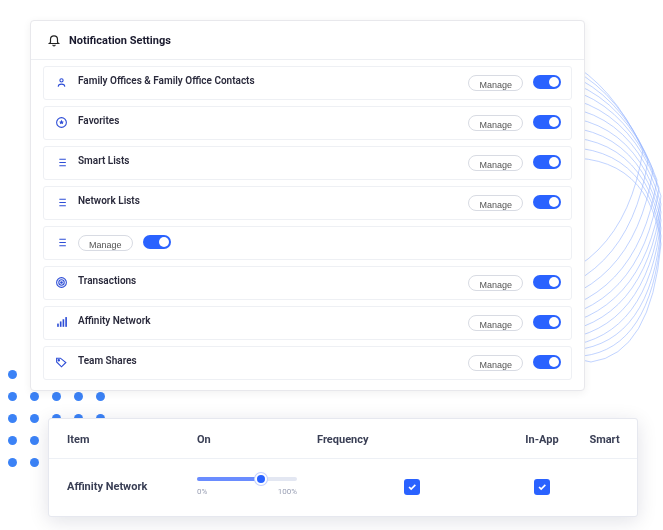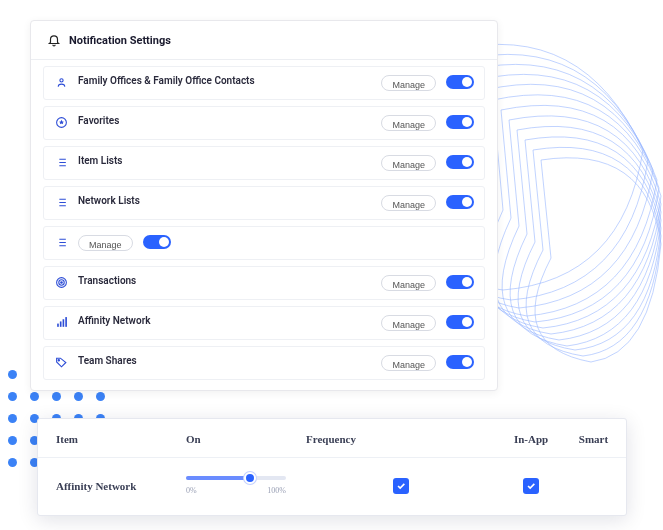--- a/index.html
+++ b/index.html
@@ -17,21 +17,21 @@
     right: 0;
     width: 220px;
     height: 380px;
     z-index: 0;
     opacity: 0.9;
   }
   .panel {
     position: absolute;
     top: 20px;
     left: 30px;
-    width: 468px;
+    width: 555px;
     background: #ffffff;
     border: 1px solid #e8e8ec;
     border-radius: 4px;
     box-shadow: 0 2px 8px rgba(0,0,0,0.06);
     z-index: 2;
   }
   .panel-header {
     display: flex;
     align-items: center;
     padding: 12px 16px;
@@ -106,29 +106,28 @@
   .dots .grid {
     display: grid;
     grid-template-columns: repeat(5, 9px);
     grid-auto-rows: 9px;
     gap: 13px;
     padding-left: 8px;
   }
 
   .detail-panel {
     position: absolute;
-    left: 37px;
+    left: 48px;
     top: 418px;
     width: 590px;
     background: #ffffff;
     border: 1px solid #e6e8ef;
     border-radius: 3px;
     box-shadow: 0 4px 20px rgba(10,20,60,0.12);
     z-index: 3;
-    font-family: Liberation Serif, serif;
   }
   .detail-head, .detail-body {
     display: grid;
     grid-template-columns: 130px 120px 190px 70px 55px;
     align-items: center;
   }
   .detail-head {
     padding: 14px 18px 12px;
     font-size: 11px;
     font-weight: 700;
@@ -261,21 +260,21 @@
       <button class="manage-btn">Manage</button>
       <div class="toggle"></div>
     </div>
 
     <div class="row">
       <span class="icon">
         <svg viewBox="0 0 24 24" width="13" height="13" fill="none" stroke="#2d4dd6" stroke-width="2">
             <path d="M8 6h12M8 12h12M8 18h12M4 6h.01M4 12h.01M4 18h.01"></path>
           </svg>
       </span>
-      <span class="label">Item Lists</span>
+      <span class="label">Smart Lists</span>
       <button class="manage-btn">Manage</button>
       <div class="toggle"></div>
     </div>
 
     <div class="row">
       <span class="icon">
         <svg viewBox="0 0 24 24" width="13" height="13" fill="none" stroke="#2d4dd6" stroke-width="2">
             <path d="M8 6h12M8 12h12M8 18h12M4 6h.01M4 12h.01M4 18h.01"></path>
           </svg>
       </span>

